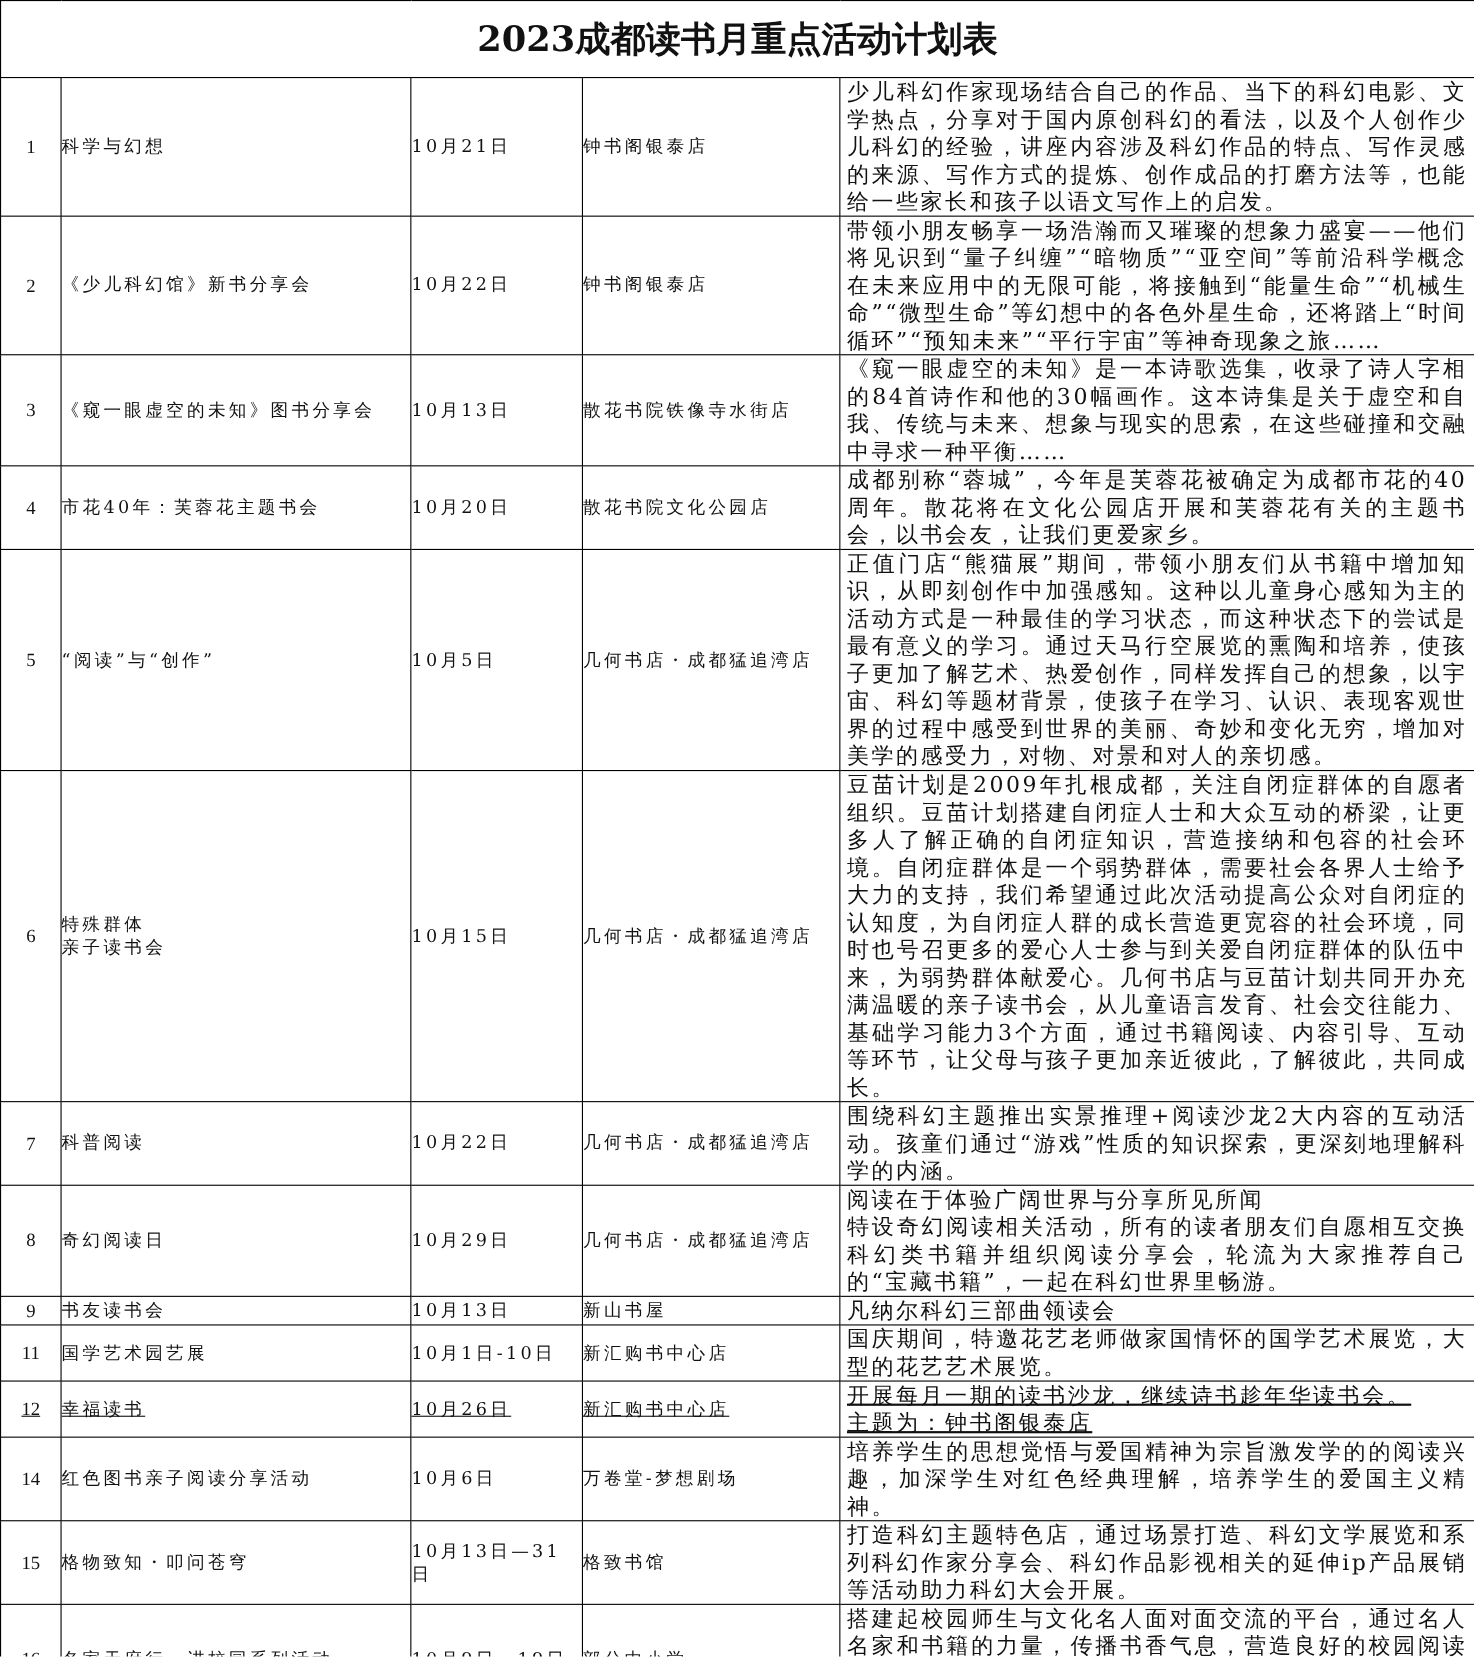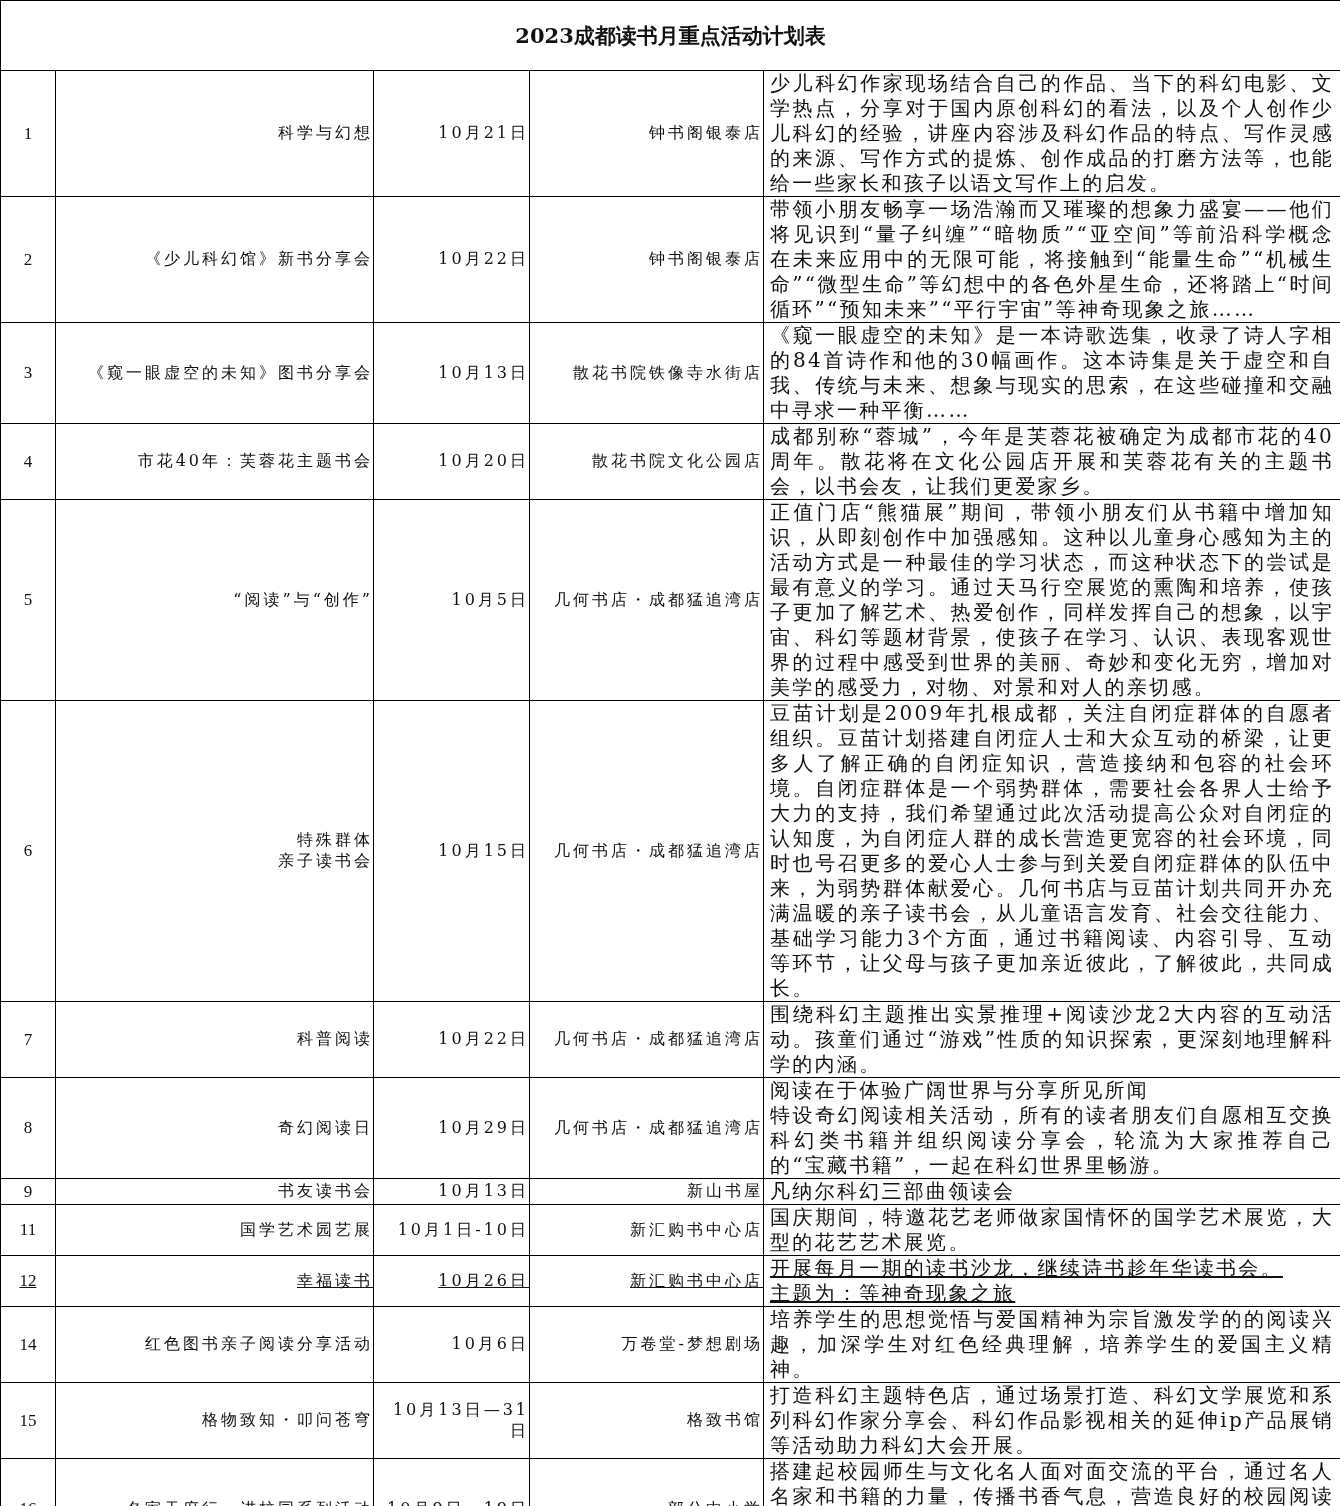--- a/index.html
+++ b/index.html
@@ -1,21 +1,21 @@
 <!DOCTYPE html>
 <html><head>
 <meta charset="utf-8">
 <style>
   html, body { margin: 0; padding: 0; background: #ffffff; }
   body { width: 1340px; height: 1506px; overflow: hidden; font-family: "DejaVu Serif", "Liberation Serif", serif; color: #111; }
   table { border-collapse: collapse; table-layout: fixed; width: 1340px; }
   td, th { border: 1.5px solid #000; padding: 0; font-weight: normal; font-size: 16px; }
-  .title-cell { height: 69px; text-align: center; font-size: 21px; font-weight: bold; font-family: "DejaVu Serif", serif; letter-spacing: 0px; }
+  .title-cell { height: 69px; text-align: center; font-size: 32px; font-weight: bold; font-family: "DejaVu Serif", serif; letter-spacing: 0px; }
   .hdr th { height: 24px; text-align: center; font-size: 16px; letter-spacing: 4px; line-height: 24px; }
-  .c { text-align: right; vertical-align: middle; letter-spacing: 3px; }
+  .c { text-align: left; vertical-align: middle; letter-spacing: 3px; }
   .num { text-align: center; vertical-align: middle; font-family: "Liberation Serif", serif; font-size: 17px; }
   .desc { text-align: justify; vertical-align: top; padding: 0 6px 0 6px; line-height: 25px; letter-spacing: 2.3px; font-size: 20px; word-break: break-all; }
   .desc p { margin: 0; }
 </style>
 </head>
 <body>
 
 <table>
   <colgroup>
     <col style="width:55px">
@@ -124,21 +124,21 @@
           <p>国庆期间，特邀花艺老师做家国情怀的国学艺术展览，大型的花艺艺术展览。</p>
         </td>
       </tr>
       <tr style="height: 50px; text-decoration: underline;">
         <td class="num">12</td>
         <td class="c">幸福读书</td>
         <td class="c">10月26日</td>
         <td class="c">新汇购书中心店</td>
         <td class="desc">
           <p>开展每月一期的读书沙龙，继续诗书趁年华读书会。</p>
-          <p>主题为：等神奇现象之旅</p>
+          <p>主题为：钟书阁银泰店</p>
         </td>
       </tr>
       <tr style="height: 50px;">
         <td class="num">14</td>
         <td class="c">红色图书亲子阅读分享活动</td>
         <td class="c">10月6日</td>
         <td class="c">万卷堂-梦想剧场</td>
         <td class="desc">
           <p>培养学生的思想觉悟与爱国精神为宗旨激发学的的阅读兴趣，加深学生对红色经典理解，培养学生的爱国主义精神。</p>
         </td>

